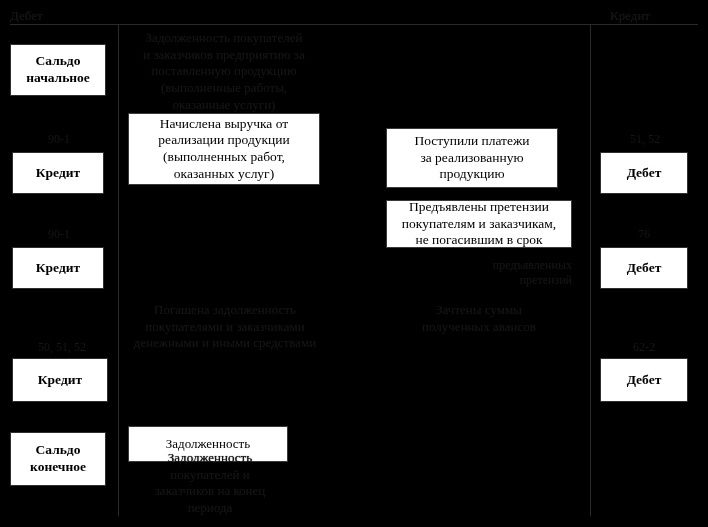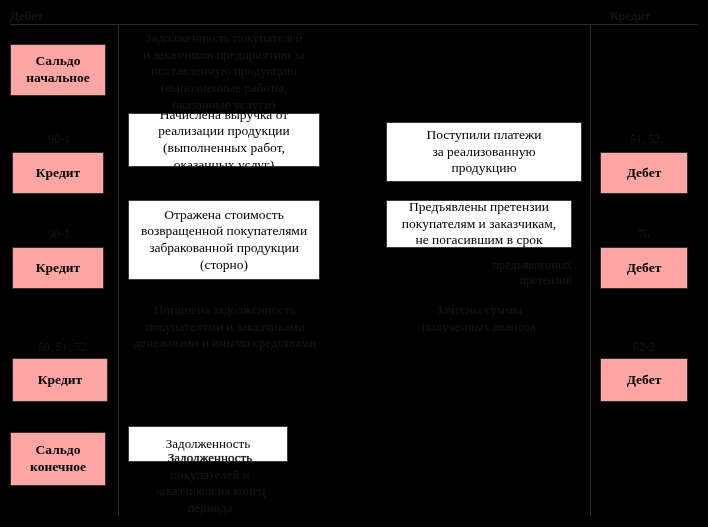--- a/index.html
+++ b/index.html
@@ -45,21 +45,21 @@
     font-size: 13.5px;
     display: flex;
     align-items: center;
     justify-content: center;
     padding: 2px 4px;
   }
   .wbox .inner { width: 100%; white-space: pre-line; }
 
   
   .lbox {
-    background: #fca5a5;
+    background: #ffffff;
     border: 1px solid #2f2f2f;
     color: #000000;
     font-weight: bold;
     text-align: center;
     font-size: 13.5px;
     line-height: 1.25;
     display: flex;
     align-items: center;
     justify-content: center;
   }
@@ -94,49 +94,43 @@
     <span class="inner">Сальдо
 начальное</span>
   </div>
 
   <div class="abs faint" style="left:124px; top:30px; width:200px; white-space:pre-line;">Задолженность покупателей
 и заказчиков предприятию за
 поставленную продукцию
 (выполненные работы,
 оказанные услуги)</div>
 
-  <div class="abs wbox" style="left:128px; top:113px; width:192px; height:54px;">
+  <div class="abs wbox" style="left:128px; top:113px; width:192px; height:72px;">
     <span class="inner">Начислена выручка от
 реализации продукции
 (выполненных  работ,
 оказанных услуг)</span>
   </div>
 
-  <div class="abs wbox" style="left:386px; top:122px; width:196px; height:60px;">
+  <div class="abs wbox" style="left:386px; top:128px; width:172px; height:60px;">
     <span class="inner">Поступили платежи
 за реализованную
 продукцию</span>
   </div>
 
   <div class="abs faint-sm" style="left:14px; top:132px; width:90px;">90-1</div>
   <div class="abs lbox" style="left:12px; top:152px; width:92px; height:42px;">
     <span class="inner">Кредит</span>
   </div>
 
   <div class="abs faint-sm" style="left:600px; top:132px; width:90px;">51, 52</div>
   <div class="abs lbox" style="left:600px; top:152px; width:88px; height:42px;">
     <span class="inner">Дебет</span>
   </div>
 
-  <div class="abs wbox" style="left:128px; top:200px; width:192px; height:80px;">
-    <span class="inner">Отражена стоимость
-возвращенной покупателями
-забракованной продукции
-(сторно)</span>
-  </div>
 
   <div class="abs wbox" style="left:386px; top:200px; width:186px; height:48px;">
     <span class="inner">Предъявлены претензии
 покупателям и заказчикам,
 не погасившим в срок</span>
   </div>
 
   <div class="abs faint" style="left:386px; top:258px; width:186px; font-size:12px; white-space:pre-line;text-align:right;">предъявленных
 претензий</div>
 

